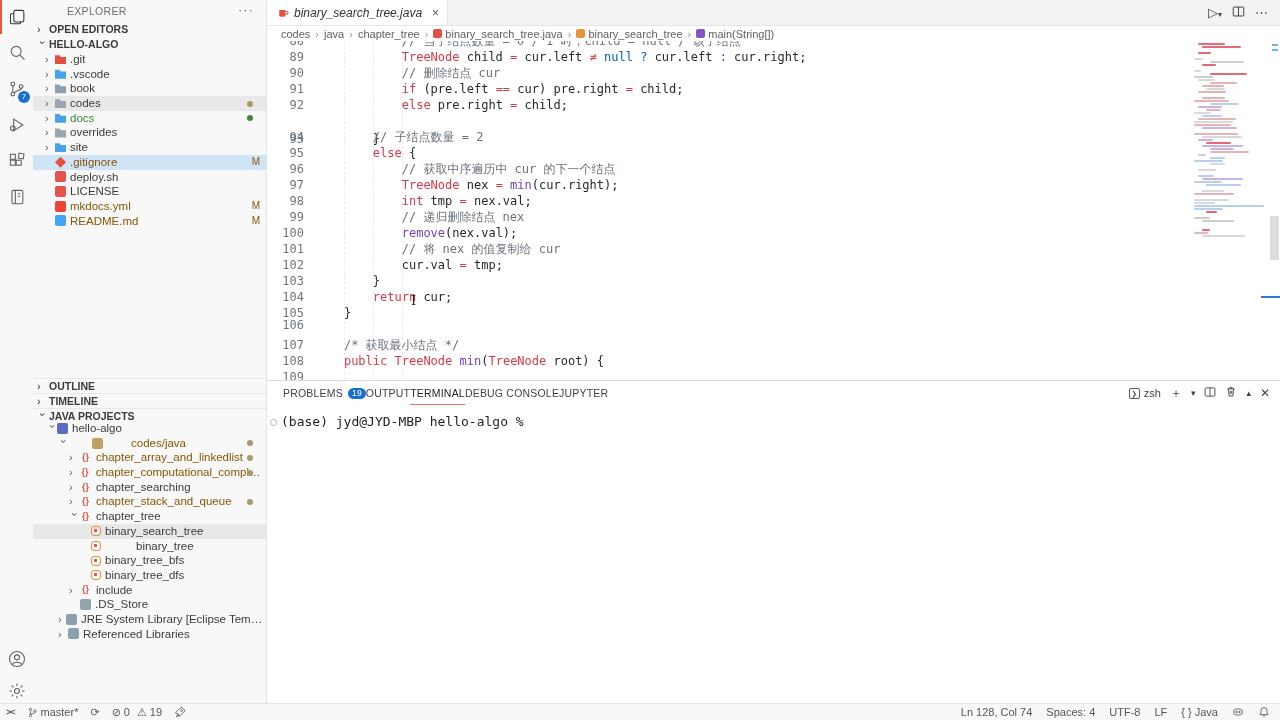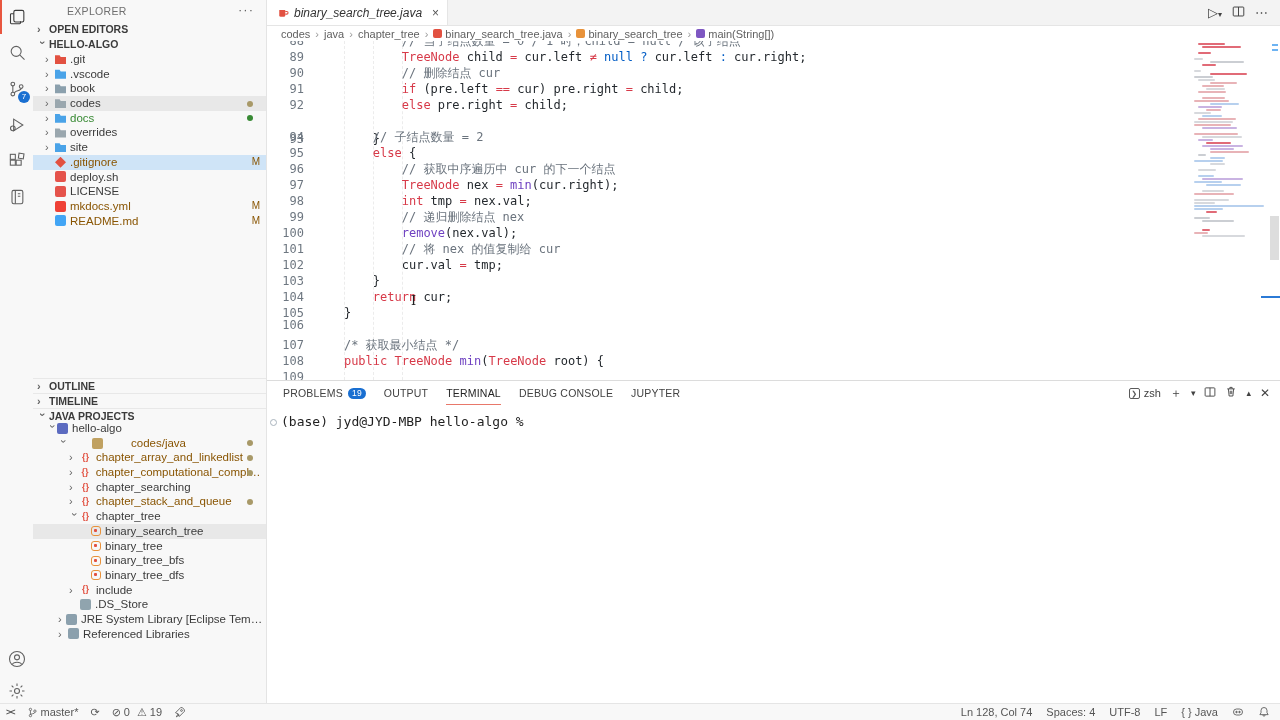--- a/index.html
+++ b/index.html
@@ -73,21 +73,21 @@
   .mmline { position:absolute; height:2px; border-radius:1px; opacity:.75; }
   #scrollbar { position:absolute; top:0; bottom:0; right:0; width:12px; }
   #sb-thumb { position:absolute; top:175px; right:1px; width:9px; height:44px; background:rgba(100,100,100,.22); }
   .ruler-mark { position:absolute; right:2px; width:6px; height:2px; background:#6db3f2; }
   #cursor-ruler { position:absolute; right:0; width:19px; height:2px; top:255px; background:#2b7ad6; }
   #ibeam { position:absolute; left:144px; top:252px; font-family:"DejaVu Serif", serif;
     font-size:13px; color:#222; pointer-events:none; }
 
   
   #panel { flex:1; border-top:1px solid #dcdcdc; display:flex; flex-direction:column; background:#fff; min-height:0; }
-  #panel-tabs { height:24px; display:flex; align-items:center; padding-left:16px; gap:18px;
+  #panel-tabs { height:24px; display:flex; align-items:center; padding-left:16px; 
     font-size:10.5px; color:#424242; flex:none; position:relative; }
   .ptab { display:flex; align-items:center; gap:5px; cursor:pointer; height:100%; line-height:24px;
     letter-spacing:.2px; }
   .ptab.active { border-bottom:1.5px solid #e8786a; color:#252525; }
   .pbadge { background:#196fd1; color:#fff; border-radius:8px; font-size:8.5px; padding:1px 4px; line-height:9px; }
   .panel-actions { position:absolute; right:10px; top:0; height:24px; display:flex; align-items:center;
     gap:9px; color:#424242; font-size:12px; }
   .panel-actions .shell { display:flex; align-items:center; gap:4px; font-size:11px; }
   .shell-ico { width:11px; height:11px; border:1px solid #5a5a5a; border-radius:2px; font-size:7px;
     line-height:9px; text-align:center; color:#5a5a5a; }
@@ -290,21 +290,21 @@
         </div>
         <div class="trow" style="padding-left: 36px;">
           <span class="chev down">›</span>
           <span class="ficon braces">{}</span>
           <span class="lbl">chapter_tree</span>
         </div>
         <div class="trow rowbg" style="padding-left: 58px;">
           <span class="ficon classic"></span>
           <span class="lbl">binary_search_tree</span>
         </div>
-        <div class="trow" style="padding-left: 58px;">
+        <div class="trow" style="padding-left: 58px; gap: 31px;">
           <span class="ficon classic"></span>
           <span class="lbl">binary_tree</span>
         </div>
         <div class="trow" style="padding-left: 58px;">
           <span class="ficon classic"></span>
           <span class="lbl">binary_tree_bfs</span>
         </div>
         <div class="trow" style="padding-left: 58px;">
           <span class="ficon classic"></span>
           <span class="lbl">binary_tree_dfs</span>

